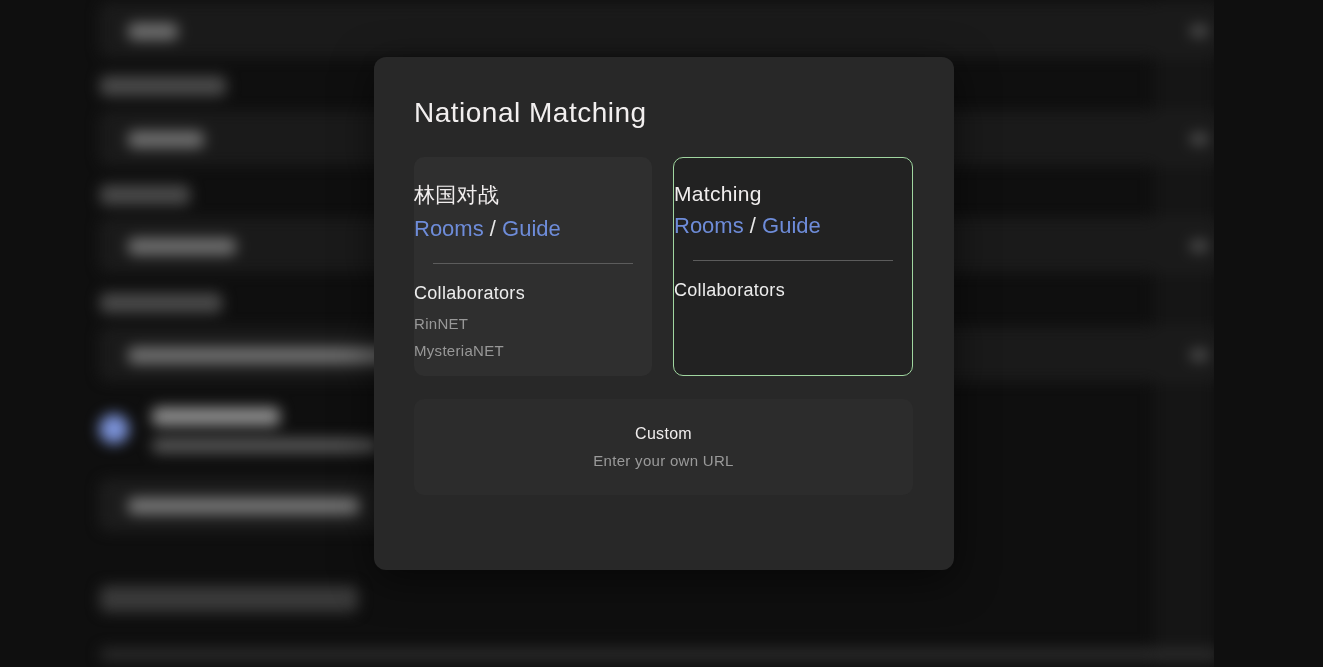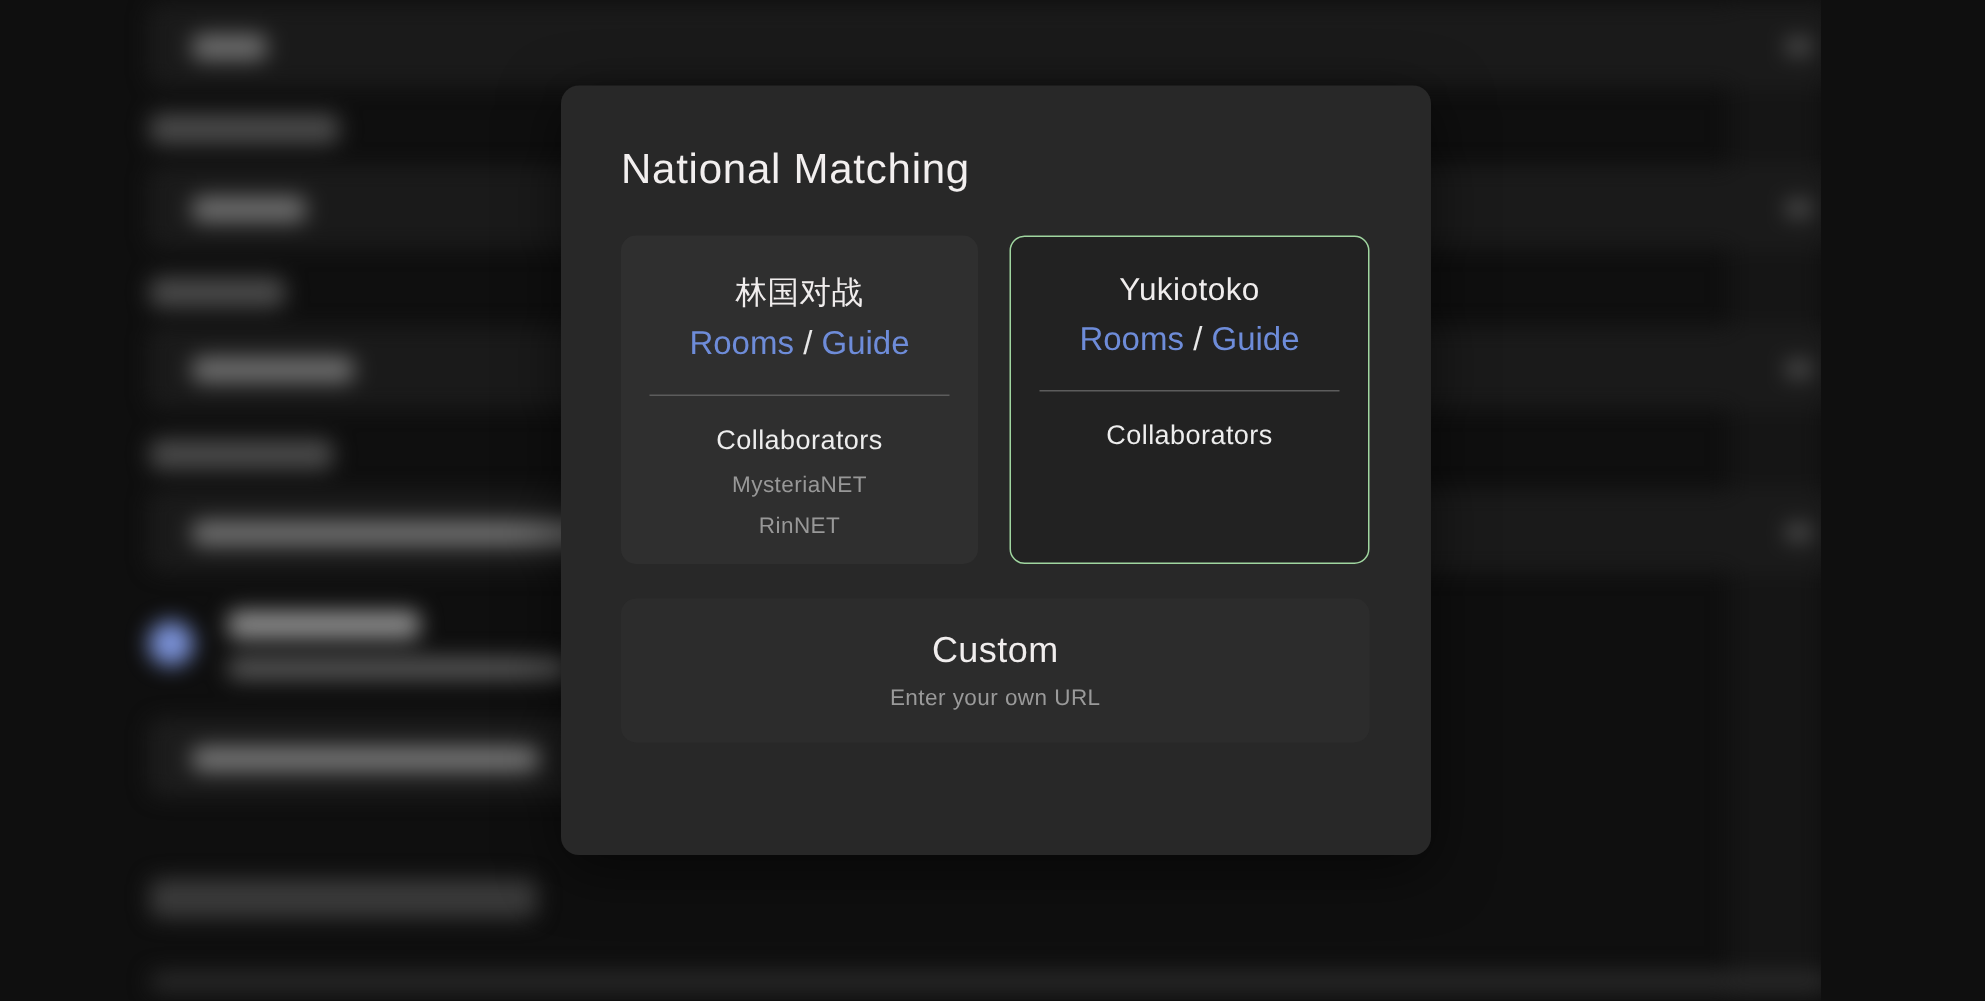--- a/index.html
+++ b/index.html
@@ -20,33 +20,33 @@
 
   
   .modal { position:absolute; left:374px; top:57px; width:580px; height:513px;
     background:#282828; border-radius:12px; box-shadow:0 10px 40px rgba(0,0,0,.55);
     padding:40px 40px 0 40px; color:#eee; }
   .modal-title { font-size:28px; font-weight:500; letter-spacing:.5px; color:#f2efef; }
   .modal-subtitle { margin-top:13px; font-size:17px; color:#dcdcdc; letter-spacing:.3px; }
 
   .cards-row { display:flex; gap:21px; margin-top:28px; }
   .server-card { width:238px; height:219px; background:#2f2f2f; border-radius:10px;
-    text-align:center; cursor:pointer; }
+    text-align:left; cursor:pointer; }
   .server-card.selected { width:240px; background:#222222; border:1px solid #a0d6a0; }
   .server-name { margin-top:24px; font-size:21px; color:#f0eded; letter-spacing:.3px; }
   .server-links { margin-top:7px; font-size:22px; color:#e8e8e8; }
   .server-links a { color:#6e8cd9; text-decoration:none; }
   .card-divider { width:200px; height:1px; background:#5c5c5c; border:none; margin:21px auto 0 auto; }
   .collab-label { margin-top:19px; font-size:18px; color:#ededed; letter-spacing:.3px; }
   .collab-list { margin-top:6px; }
   .collab-item { font-size:15px; line-height:27px; color:#989898; letter-spacing:.3px; }
 
   .custom-card { margin-top:23px; width:499px; height:96px; background:#2c2c2c; border-radius:10px;
     display:flex; flex-direction:column; align-items:center; justify-content:center; cursor:pointer; }
-  .custom-title { font-size:24px; color:#f0eded; letter-spacing:.3px; }
+  .custom-title { font-size:16px; color:#f0eded; letter-spacing:.3px; }
   .custom-sub { margin-top:9px; font-size:15px; color:#9a9a9a; letter-spacing:.3px;text-align:center; }
 </style>
 </head>
 <body>
 
 <div class="stage">
 
   <div class="bg-layer">
     <div class="bg-scrollstrip"></div>
 
@@ -92,27 +92,27 @@
     <div class="modal-title">National Matching</div>
 
     <div class="cards-row">
 
       <div class="server-card">
         <div class="server-name">林国对战</div>
         <div class="server-links"><a href="#">Rooms</a><span> / </span><a href="#">Guide</a></div>
         <hr class="card-divider">
         <div class="collab-label">Collaborators</div>
         <div class="collab-list">
+          <div class="collab-item">RinNET</div>
           <div class="collab-item">MysteriaNET</div>
-          <div class="collab-item">RinNET</div>
         </div>
       </div>
 
       <div class="server-card selected">
-        <div class="server-name">Yukiotoko</div>
+        <div class="server-name">Matching</div>
         <div class="server-links"><a href="#">Rooms</a><span> / </span><a href="#">Guide</a></div>
         <hr class="card-divider">
         <div class="collab-label">Collaborators</div>
       </div>
     </div>
 
     <div class="custom-card">
       <div class="custom-title">Custom</div>
       <div class="custom-sub">Enter your own URL</div>
     </div>

